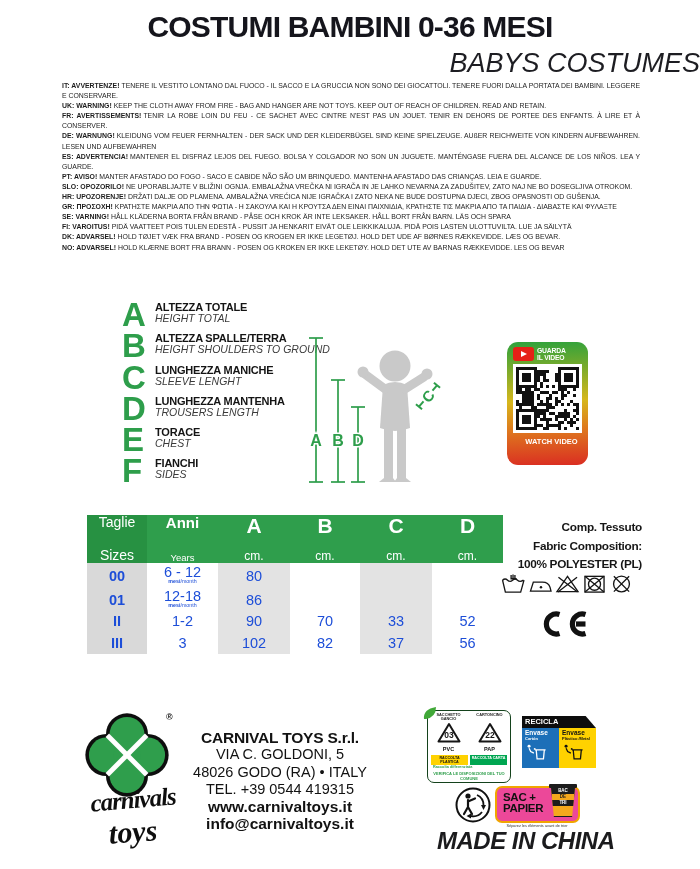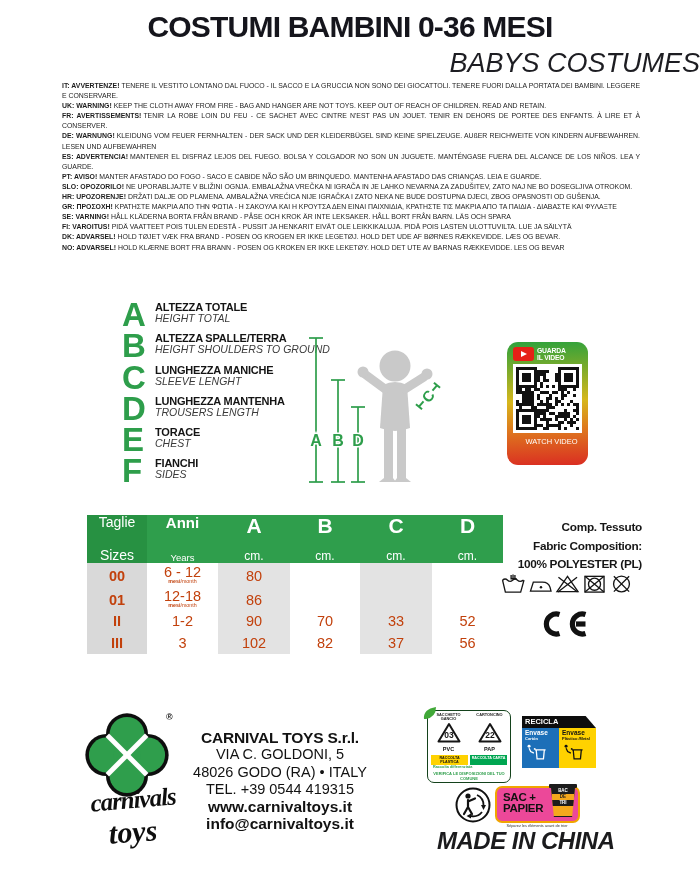--- a/index.html
+++ b/index.html
@@ -32,35 +32,35 @@
   
   #qr-badge{left:507px;top:342px;width:81px;height:123px;border-radius:11px;
     background:linear-gradient(178deg,#2fa23c 0%,#79aa2b 22%,#d6b71c 48%,#de7a1e 70%,#da2d22 100%);}
   .qr-top{display:flex;align-items:center;gap:3px;padding:5px 4px 0 6px;}
   .yt{width:21px;height:14px;background:#e62117;border-radius:3px;position:relative;flex:none;}
   .yt:after{content:"";position:absolute;left:8px;top:3.5px;border-left:6px solid #fff;
             border-top:3.5px solid transparent;border-bottom:3.5px solid transparent;}
   .qr-top-text{color:#fff;font-weight:900;font-size:6.8px;line-height:7.2px;letter-spacing:-0.2px;}
   .qr-white{width:69px;height:69px;background:#fff;margin:3px auto 0;display:flex;
             align-items:center;justify-content:center;}
-  .qr-bottom{text-align:center;color:#fff;font-weight:400;font-size:7.5px;margin-top:4px;padding-left:8px;}
+  .qr-bottom{text-align:center;color:#fff;font-weight:700;font-size:7.5px;margin-top:4px;padding-left:8px;}
 
   
   #size-table{left:87px;top:515px;width:416px;display:grid;
     grid-template-columns:60px 71px 72px 70px 72px 71px;
     grid-template-rows:48px 25px 23px 20px 23px;}
   .h{background:#2F9E4C;color:#fff;display:flex;flex-direction:column;align-items:center;
      justify-content:space-between;line-height:1.05;}
   .h1{background:#279142;}
   .h-s1{font-size:14px;}
   .h-anni{font-size:15px;font-weight:800;}
   .h-years{font-size:9.5px;}
   .h-let{font-size:21px;font-weight:800;}
   .h-cm{font-size:12px;}
-  .c{display:flex;align-items:center;justify-content:center;font-size:14.5px;color:#c2410c;}
+  .c{display:flex;align-items:center;justify-content:center;font-size:14.5px;color:#1d4ed8;}
   .g1{background:#d9d9d9;}
   .g2{background:#e3e3e3;}
   .sz{font-weight:800;}
   .yrs-wrap{text-align:center;line-height:13px;}
   .sub{font-size:5.3px;line-height:5.4px;font-weight:400;}
   .sub b{font-weight:800;}
 
   
   #composition{left:498px;top:518px;width:144px;text-align:right;font-weight:900;
                font-size:11.8px;line-height:18.5px;letter-spacing:-0.3px;color:#161616;}

